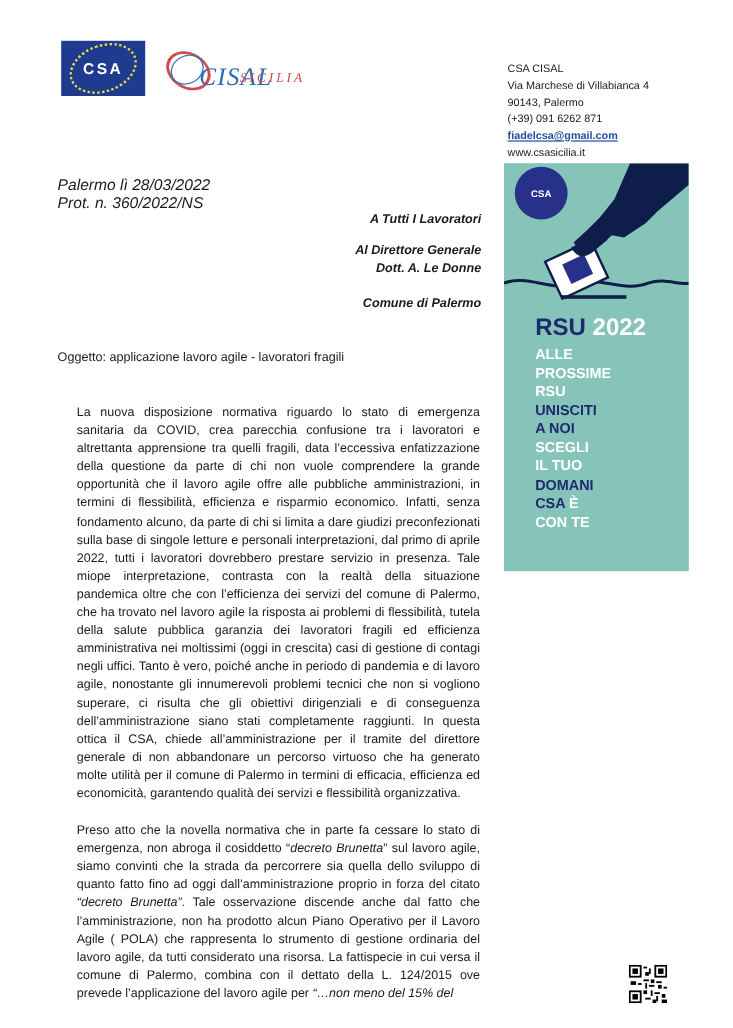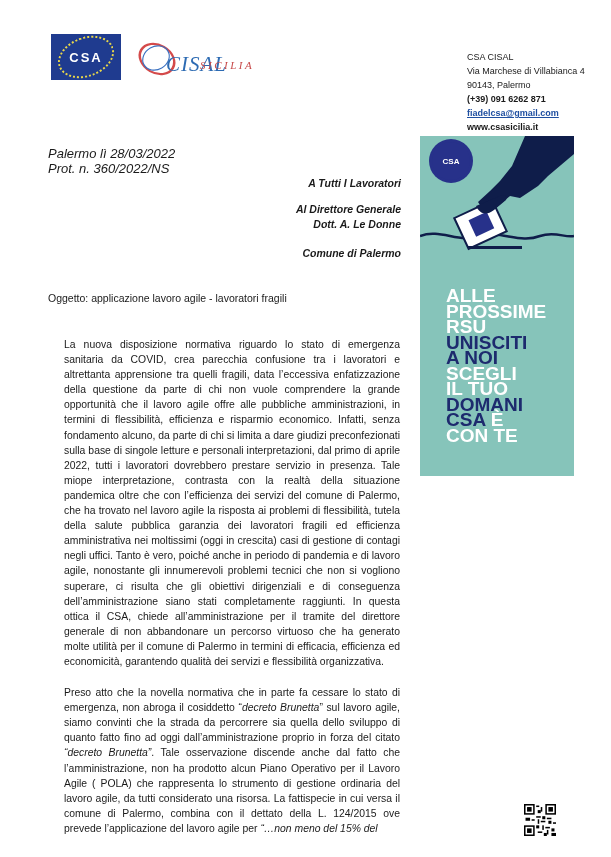--- a/index.html
+++ b/index.html
@@ -15,22 +15,22 @@
     .logo-cisal { position: absolute; left: 140px; top: 38px; width: 100px; height: 40px; }
     .logo-cisal .ring { position: absolute; left: 2px; top: 6px; width: 26px; height: 26px;
                         border: 2px solid #d44a4a; border-radius: 50%; transform: rotate(30deg) scaleX(1.3); }
     .logo-cisal .ring2 { position: absolute; left: 4px; top: 8px; width: 22px; height: 22px;
                          border: 1.5px solid #3a70c0; border-radius: 50%; transform: rotate(-30deg) scaleX(1.2); }
     .logo-cisal .t1 { position: absolute; left: 26px; top: 14px; font-family: "Liberation Serif", serif;
                       font-style: italic; font-size: 21px; color: #2d6bb3; letter-spacing: 1px; }
     .logo-cisal .t2 { position: absolute; left: 32px; top: 21px; font-family: "Liberation Serif", serif;
                       font-style: italic; font-size: 11px; color: #c84b4b; letter-spacing: 2.5px; margin-left: 28px; }
 
-    .contact { position: absolute; left: 423px; top: 50px; font-size: 9px; line-height: 14px; color: #1a1a1a; margin-left: 44px; }
-    .contact .b { font-weight: bold; }
+    .contact { position: absolute; left: 423px; top: 50px; font-size: 9px; line-height: 14px; color: #1a1a1a; }
+    .contact .b { font-weight: normal; }
     .contact a { color: #1f4fa0; text-decoration: underline; font-weight: bold; }
 
     .meta { position: absolute; left: 48px; top: 146px; font-style: italic; font-size: 13px; line-height: 15px; }
     .recip { position: absolute; right: 210px; text-align: right; font-style: italic; font-weight: bold;
              font-size: 10.5px; line-height: 15px; }
 
     .subject { position: absolute; left: 48px; top: 292px; font-size: 10.5px; }
 
     .body-text { position: absolute; left: 48px; top: 321px; width: 368px; font-size: 10.4px;
                  line-height: 15.1px; text-align: justify; }
@@ -38,21 +38,21 @@
 
     .poster { position: absolute; left: 420px; top: 136px; width: 154px; height: 340px;
               background: #86c4ba; overflow: hidden; }
     .poster .badge { position: absolute; left: 12px; top: 6px; width: 38px; height: 38px;
                      background: #27318a; border-radius: 50%; display: flex; align-items: center;
                      justify-content: center; color: #fff; font-size: 8px; font-weight: bold;
                      box-shadow: 0 0 0 3px #27318a; }
     .poster .title { position: absolute; left: 26px; top: 126px; font-weight: 900; font-size: 20px; }
     .poster .title .a { color: #1d2a6e; }
     .poster .title .b { color: #ffffff; }
-    .poster .slogan { position: absolute; left: 26px; top: 152px; font-weight: 900; font-size: 19px;
+    .poster .slogan { position: absolute; left: 26px; top: 152px; font-weight: 900; font-size: 12px;
                       line-height: 15.5px; text-transform: uppercase; }
     .poster .slogan .w { color: #ffffff; }
     .poster .slogan .d { color: #1d2a6e; }
 
     .qr { position: absolute; left: 524px; top: 804px; width: 32px; height: 32px; }
   </style>
 </head>
 <body>
 
 <div class="logo-csa">
@@ -99,20 +99,24 @@
   <svg width="154" height="125" viewBox="0 0 154 125" style="position:absolute;left:0;top:0;">
     <path d="M105 0 L154 0 L154 18 L128 40 L118 50 L100 62 L90 60 L78 70 L70 75 L62 72 L58 66 L70 55 L80 45 L92 30 Z" fill="#0f1d4a"></path>
     <path d="M0 100 C20 92 40 108 60 100 C80 94 100 108 120 100 C135 95 145 102 154 100" stroke="#0f1d4a" stroke-width="2.5" fill="none"></path>
     <g transform="rotate(-25 60 90)">
       <rect x="40" y="72" width="42" height="34" fill="#ffffff" stroke="#0f1d4a" stroke-width="2"></rect>
       <rect x="52" y="80" width="20" height="18" fill="#27318a"></rect>
     </g>
     <path d="M56 70 C60 78 66 80 74 74 L86 64 C88 60 84 58 80 60 Z" fill="#0f1d4a"></path>
     <rect x="48" y="110" width="54" height="3" fill="#0f1d4a"></rect>
   </svg>
+  <div class="title">
+    <span class="a">RSU</span>
+    <span class="b">2022</span>
+  </div>
   <div class="slogan">
     <div class="w">ALLE</div>
     <div class="w">PROSSIME</div>
     <div class="w">RSU</div>
     <div class="d">UNISCITI</div>
     <div class="d">A NOI</div>
     <div class="w">SCEGLI</div>
     <div class="w">IL TUO</div>
     <div class="d">DOMANI</div>
     <div><span class="d">CSA</span><span class="w"> È</span></div>

